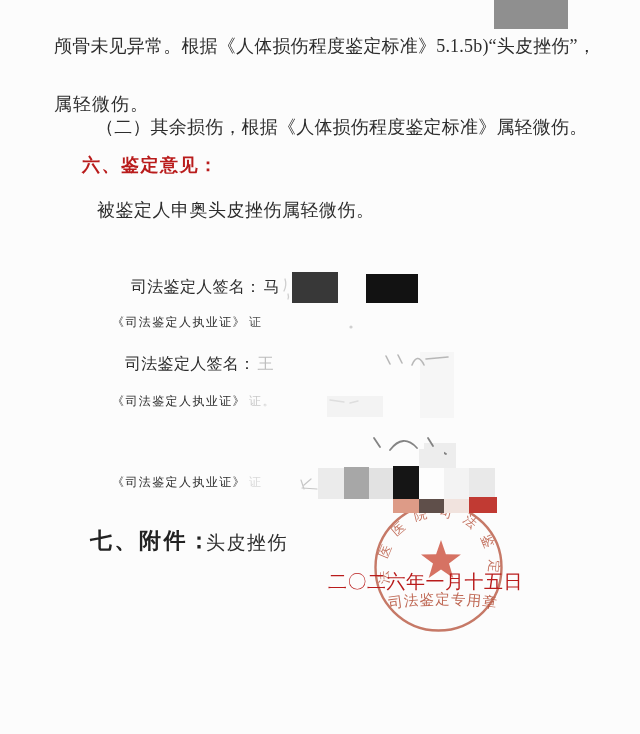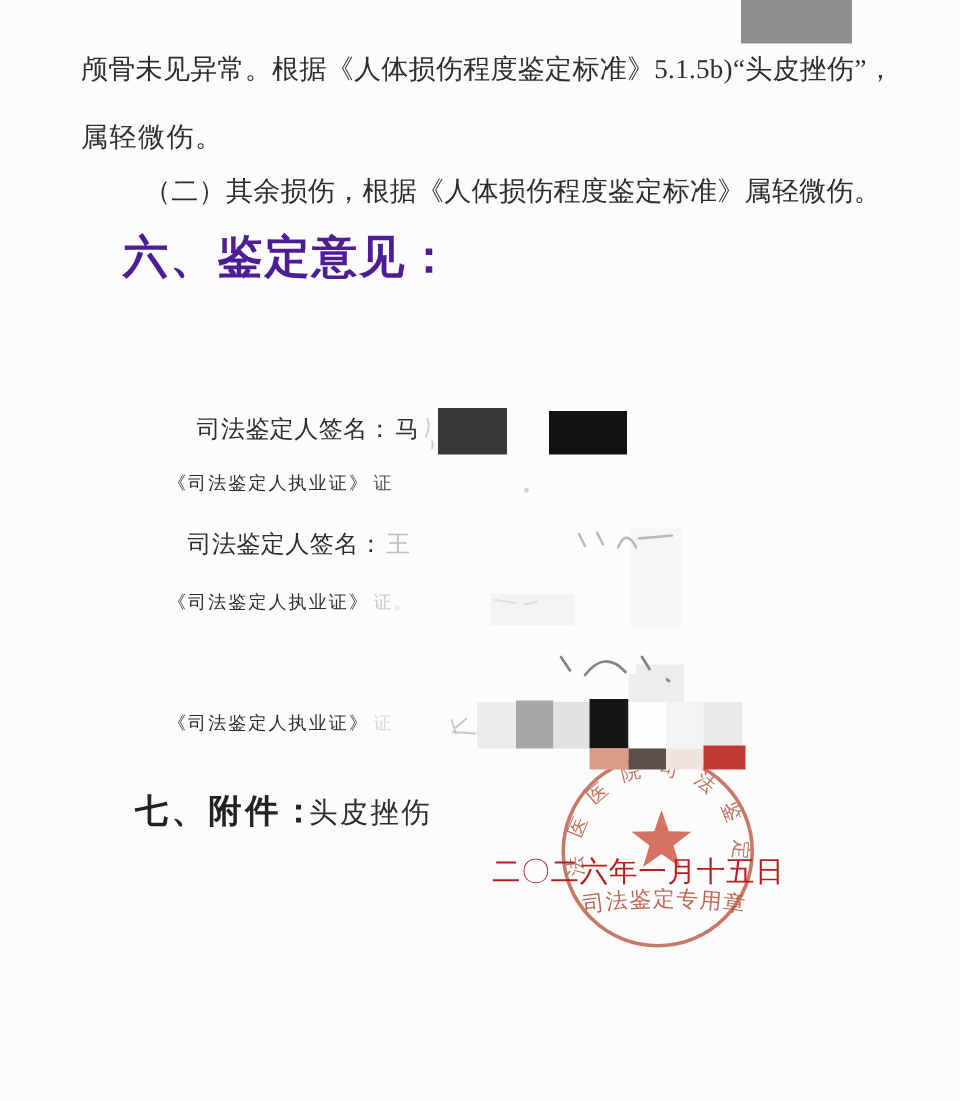--- a/index.html
+++ b/index.html
@@ -3,24 +3,24 @@
 <meta charset="utf-8">
 <style>
   html,body{margin:0;padding:0;background:#ffffff;}
   .page{
     position:relative; width:640px; height:734px; overflow:hidden;
     background:#fcfcfc; color:#2d2d2d;
     font-family:"Liberation Serif","DejaVu Serif",serif;
   }
   .line{position:absolute; white-space:nowrap; line-height:1.15;}
   .l1{left:54px;  top:36px;  font-size:18px; letter-spacing:0.2px;}
-  .l2{left:54px;  top:81px;  font-size:18px; letter-spacing:1px;}
+  .l2{left:54px;  top:94px;  font-size:18px; letter-spacing:1px;}
   .l3{left:96px;  top:117px; font-size:18px; letter-spacing:0.2px;}
-  .h6{left:82px;  top:155px; font-size:30px; letter-spacing:1.5px; font-weight:bold;
-      font-family:"Liberation Sans","DejaVu Sans",sans-serif; color:#4c1d95;}
+  .h6{left:82px;  top:155px; font-size:18px; letter-spacing:1.5px; font-weight:bold;
+      font-family:"Liberation Sans","DejaVu Sans",sans-serif; color:#b91c1c;}
   .opinion{left:97px; top:200px; font-size:18px; letter-spacing:0.5px;}
 
   .sigrow{font-size:16px; letter-spacing:0.3px;}
   .certrow{font-size:12px; letter-spacing:1.4px;}
   .sig1{left:131px; top:278px;}
   .cert1{left:112px; top:316px;}
   .sig2{left:125px; top:355px;}
   .cert2{left:112px; top:395px;}
   .sig3{left:131px; top:436px;}
   .cert3{left:112px; top:476px;}
@@ -69,20 +69,21 @@
 <body>
 
 <div class="page">
 
   <div class="blk top-gray" style="background: rgb(143, 143, 143);"></div>
 
   <div class="line l1">颅骨未见异常。根据《人体损伤程度鉴定标准》5.1.5b)“头皮挫伤”，</div>
   <div class="line l2">属轻微伤。</div>
   <div class="line l3">（二）其余损伤，根据《人体损伤程度鉴定标准》属轻微伤。</div>
   <div class="line h6">六、鉴定意见：</div>
+  <div class="line opinion">被鉴定人申奥头皮挫伤属轻微伤。</div>
 
   <div class="line sigrow sig1">
     <span>司法鉴定人签名：</span><span class="name">马</span>
   </div>
   <div class="blk r1a" style="background: rgb(56, 56, 56);"></div>
   <div class="blk r1b" style="background: rgb(18, 18, 18);"></div>
 
   <div class="line certrow cert1">
     <span>《司法鉴定人执业证》</span><span class="suffix">证</span>
   </div>

